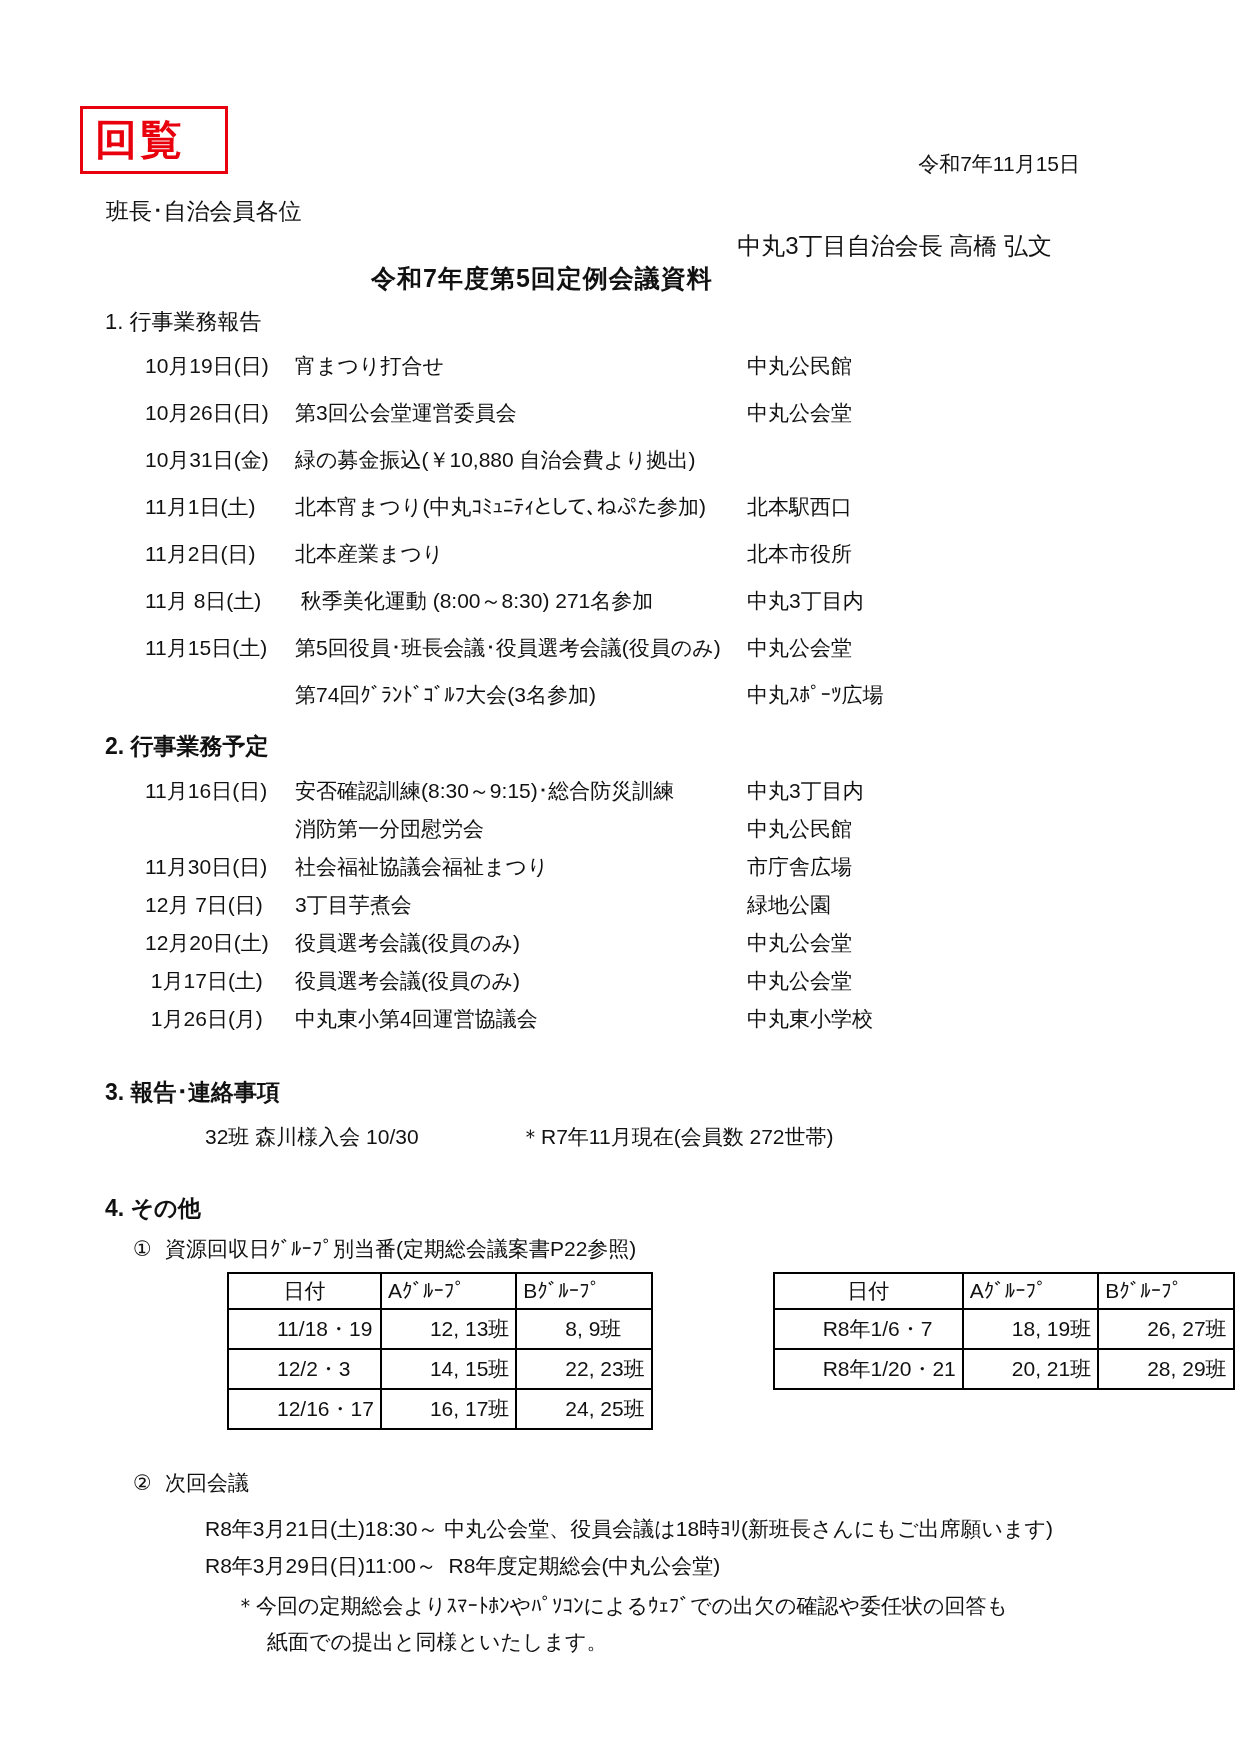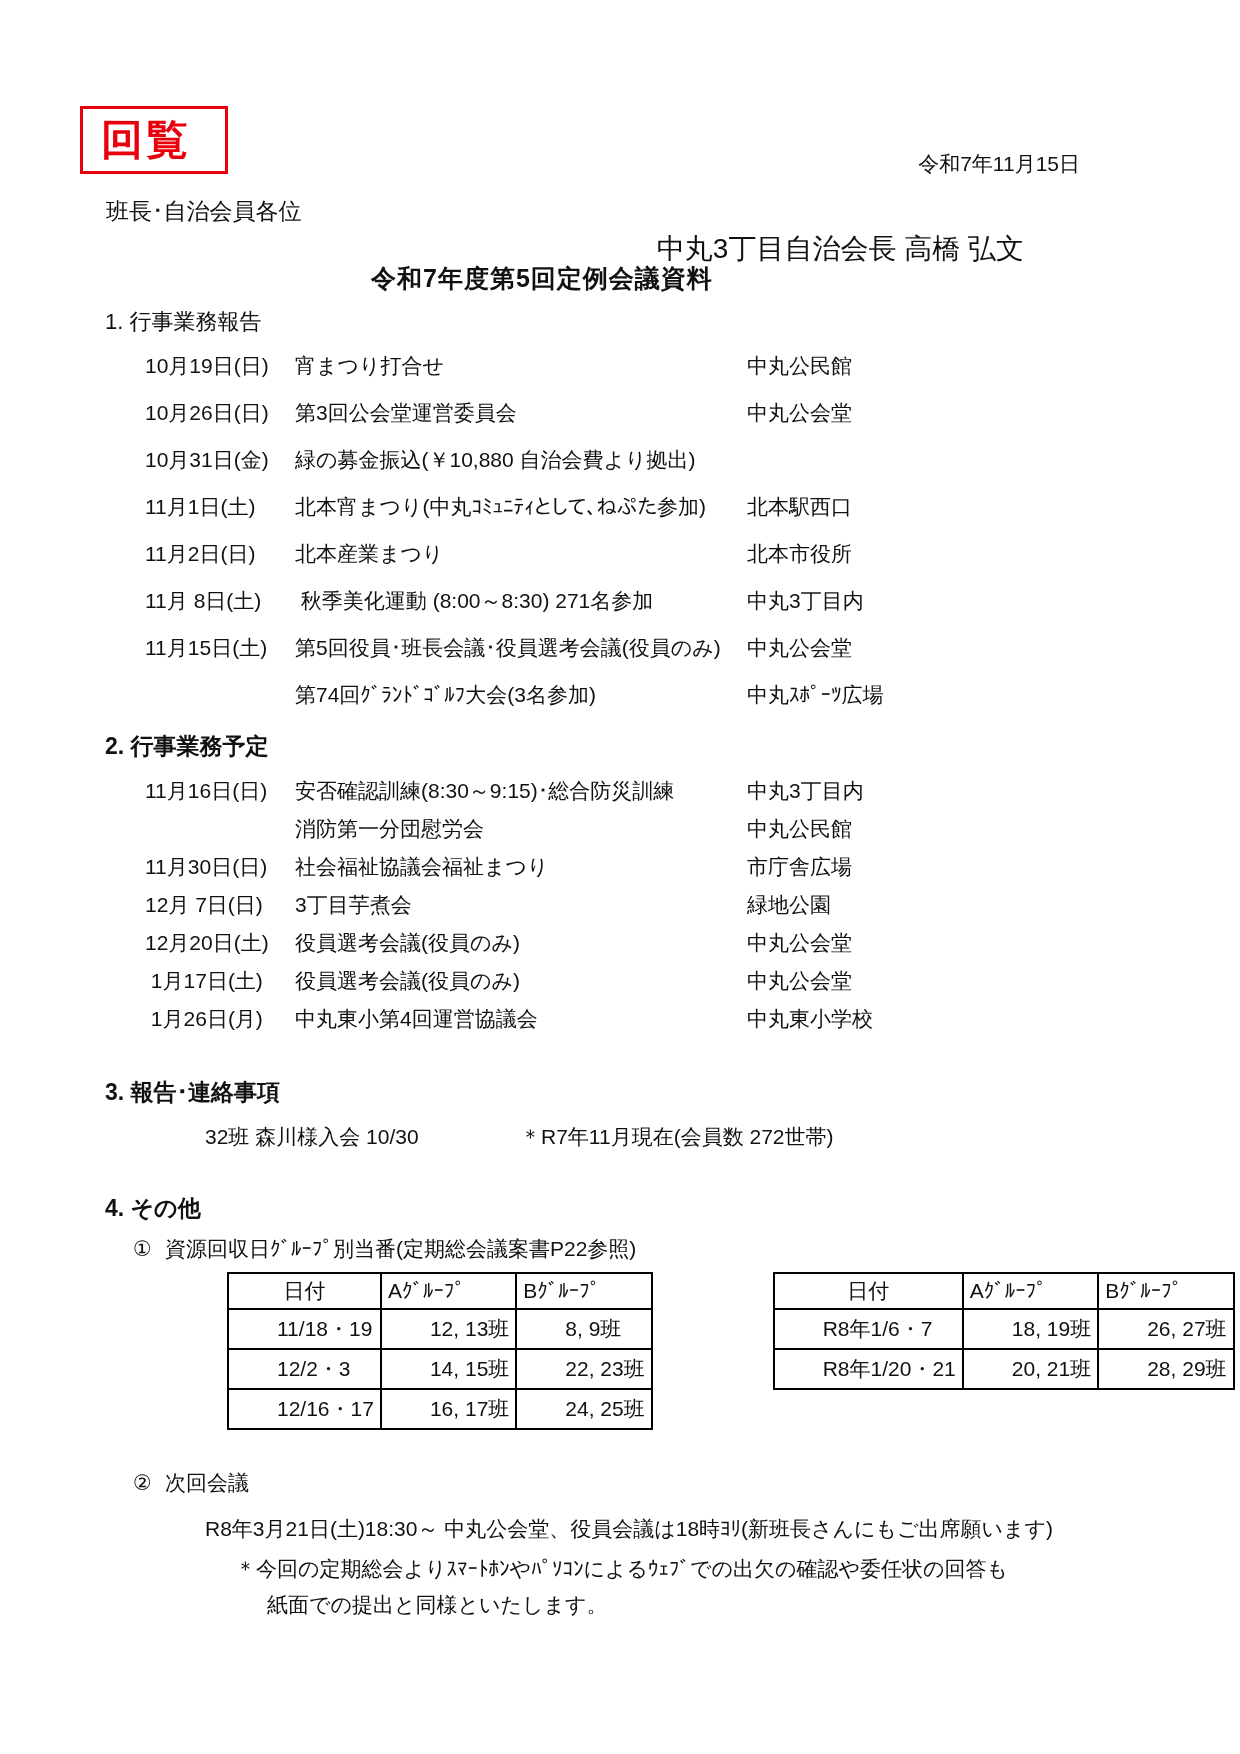--- a/index.html
+++ b/index.html
@@ -15,26 +15,26 @@
     font-size:21px;
     overflow:hidden;
   }
   .pre{white-space:pre-wrap;}
 
   
   .stamp{
     position:absolute;left:80px;top:106px;width:148px;height:68px;
     border:3px solid var(--stamp-red);
     display:flex;align-items:center;justify-content:flex-start;
-    padding-left:18px;box-sizing:border-box;
+    padding-left:12px;box-sizing:border-box;
   }
   .stamp-text{color:var(--stamp-red);font-size:42px;font-weight:bold;letter-spacing:3px;line-height:1;}
   .issue-date{position:absolute;top:150px;right:160px;font-size:21px;text-align:right;}
   .addressee{position:absolute;top:196px;left:106px;font-size:23px;font-weight:normal;}
-  .sender{position:absolute;top:230px;right:216px;font-size:28px;}
+  .sender{position:absolute;top:230px;right:188px;font-size:24px;}
   .doc-title{position:absolute;top:262px;left:355px;font-size:25px;font-weight:bold;letter-spacing:1px;margin-left:16px;}
 
   
   .section{position:absolute;left:105px;right:40px;}
   .sec-heading{font-size:22px;line-height:28px;}
   .sec-heading.bold{font-weight:bold;font-size:23px;}
 
   
   .ev-list{margin-top:12px;}
   .ev-row{
@@ -247,20 +247,21 @@
       </table>
     </div>
 
     <div class="numbered-line item2">
       <span class="marker">②</span>
       <span class="pre">次回会議</span>
     </div>
 
     <div class="meeting-lines">
       <div class="pre">R8年3月21日(土)18:30～ 中丸公会堂、役員会議は18時ﾖﾘ(新班長さんにもご出席願います)</div>
+      <div class="pre">R8年3月29日(日)11:00～  R8年度定期総会(中丸公会堂)</div>
     </div>
 
     <div class="web-note">
       <div class="pre">＊今回の定期総会よりｽﾏｰﾄﾎﾝやﾊﾟｿｺﾝによるｳｪﾌﾞでの出欠の確認や委任状の回答も</div>
       <div class="pre cont">紙面での提出と同様といたします。</div>
     </div>
   </div>
 
 </div>
 

